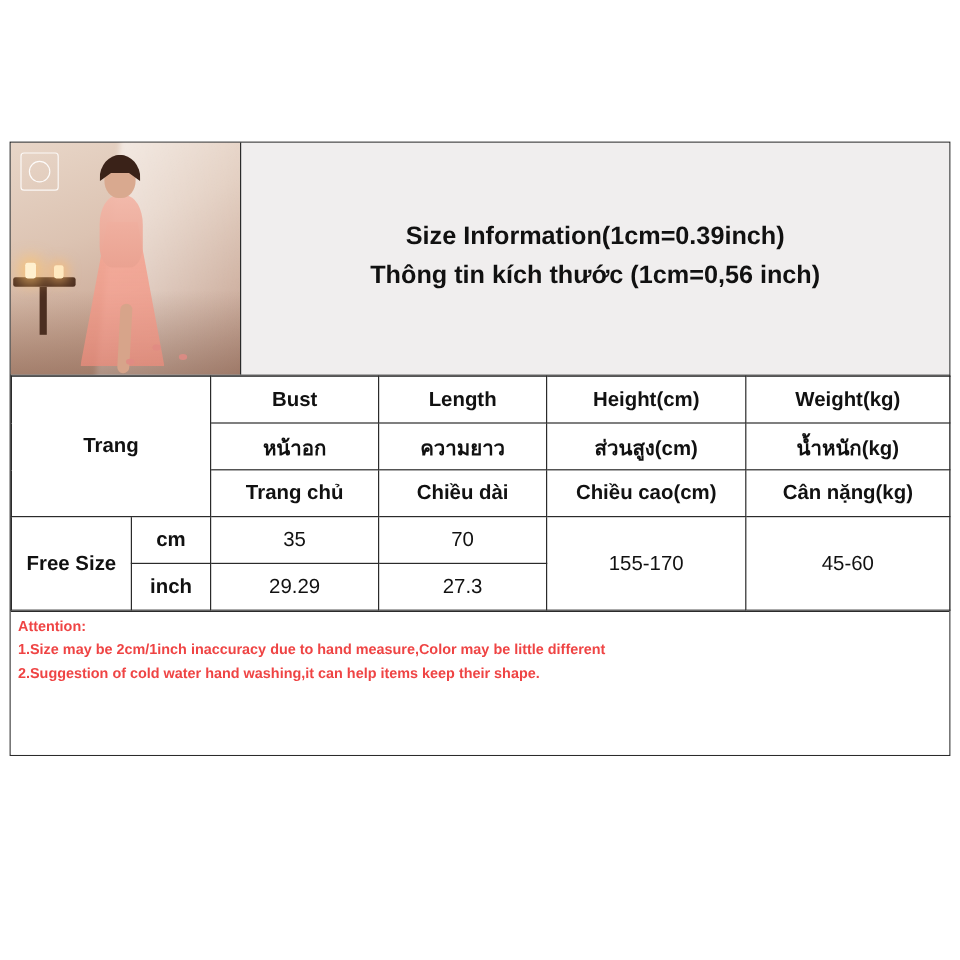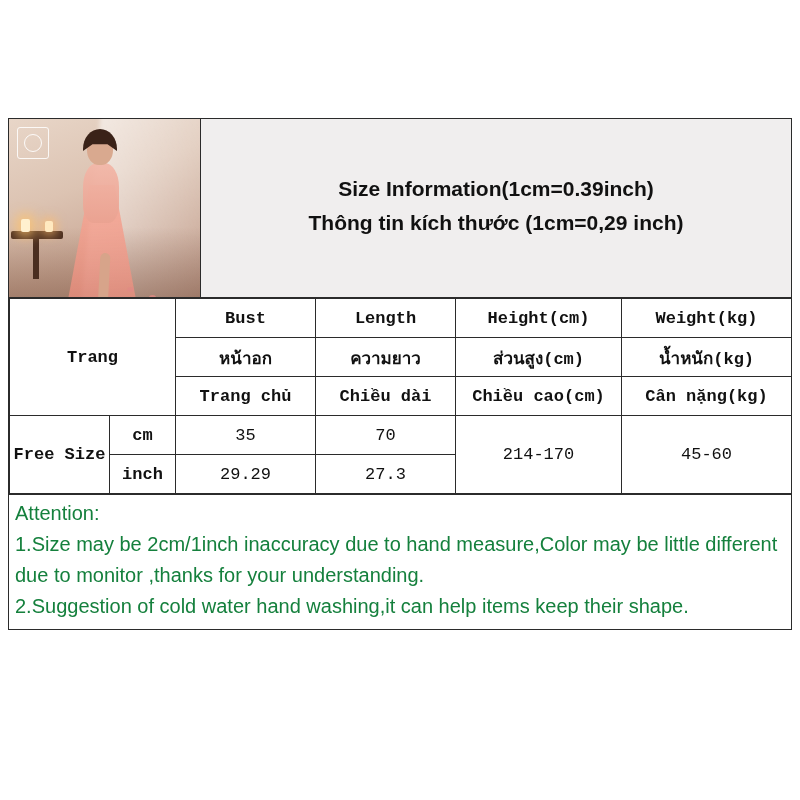--- a/index.html
+++ b/index.html
@@ -215,21 +215,20 @@
     width: 100%;
   }
   table.size-table td {
     border: 1px solid #2b2b2b;
     text-align: center;
     vertical-align: middle;
     font-size: 17px;
     padding: 3px 2px;
     background: #ffffff;
     box-sizing: border-box;
-    font-family: Liberation Mono, monospace;
   }
   td.hdr {
     background: #f0eeee;
     font-weight: bold;
     white-space: nowrap;
   }
   td.size-cell {
     background: #f0eeee;
     font-weight: bold;
     font-size: 27px;
@@ -250,23 +249,24 @@
   
   .attention {
     flex: 1 1 auto;
     border-top: 1px solid #2b2b2b;
     padding: 4px 6px 6px 6px;
     box-sizing: border-box;
     background: #ffffff;
   }
   .attention p {
     margin: 0 0 2px 0;
-    font-size: 20px;
+    font-size: 12px;
     line-height: 1.45;
-    color: #15803d;
+    color: #ef4444;
+    font-weight: bold;
   }
 </style>
 </head>
 <body>
 
 <div id="page">
   <div id="sheet">
 
     <div class="top-band">
 
@@ -287,21 +287,21 @@
         <div class="petal" style="left:118px; top:168px;"></div>
         <div class="petal" style="left:140px; top:176px;"></div>
         <div class="petal" style="left:96px; top:180px;"></div>
         <div class="logo">
           <div class="ring"></div>
         </div>
       </div>
 
       <div class="title-box">
         <div class="title-line">Size Information(1cm=0.39inch)</div>
-        <div class="title-line">Thông tin kích thước (1cm=0,29 inch)</div>
+        <div class="title-line">Thông tin kích thước (1cm=0,56 inch)</div>
       </div>
 
     </div>
 
     <table class="size-table">
       <colgroup>
         <col style="width:100px">
         <col style="width:66px">
         <col style="width:140px">
         <col style="width:140px">
@@ -326,32 +326,31 @@
           <td class="hdr">Trang chủ</td>
           <td class="hdr">Chiều dài</td>
           <td class="hdr">Chiều cao(cm)</td>
           <td class="hdr">Cân nặng(kg)</td>
         </tr>
         <tr class="rowh">
           <td class="freesize" rowspan="2">Free Size</td>
           <td class="unit">cm</td>
           <td>35</td>
           <td>70</td>
-          <td rowspan="2">214-170</td>
+          <td rowspan="2">155-170</td>
           <td rowspan="2">45-60</td>
         </tr>
         <tr class="rowh">
           <td class="unit">inch</td>
           <td>29.29</td>
           <td>27.3</td>
         </tr>
       </tbody>
     </table>
 
     <div class="attention">
       <p>Attention:</p>
       <p>1.Size may be 2cm/1inch inaccuracy due to hand measure,Color may be little different</p>
-      <p>due to monitor ,thanks for your understanding.</p>
       <p>2.Suggestion of cold water hand washing,it can help items keep their shape.</p>
     </div>
 
   </div>
 </div>
 
 </body></html>

